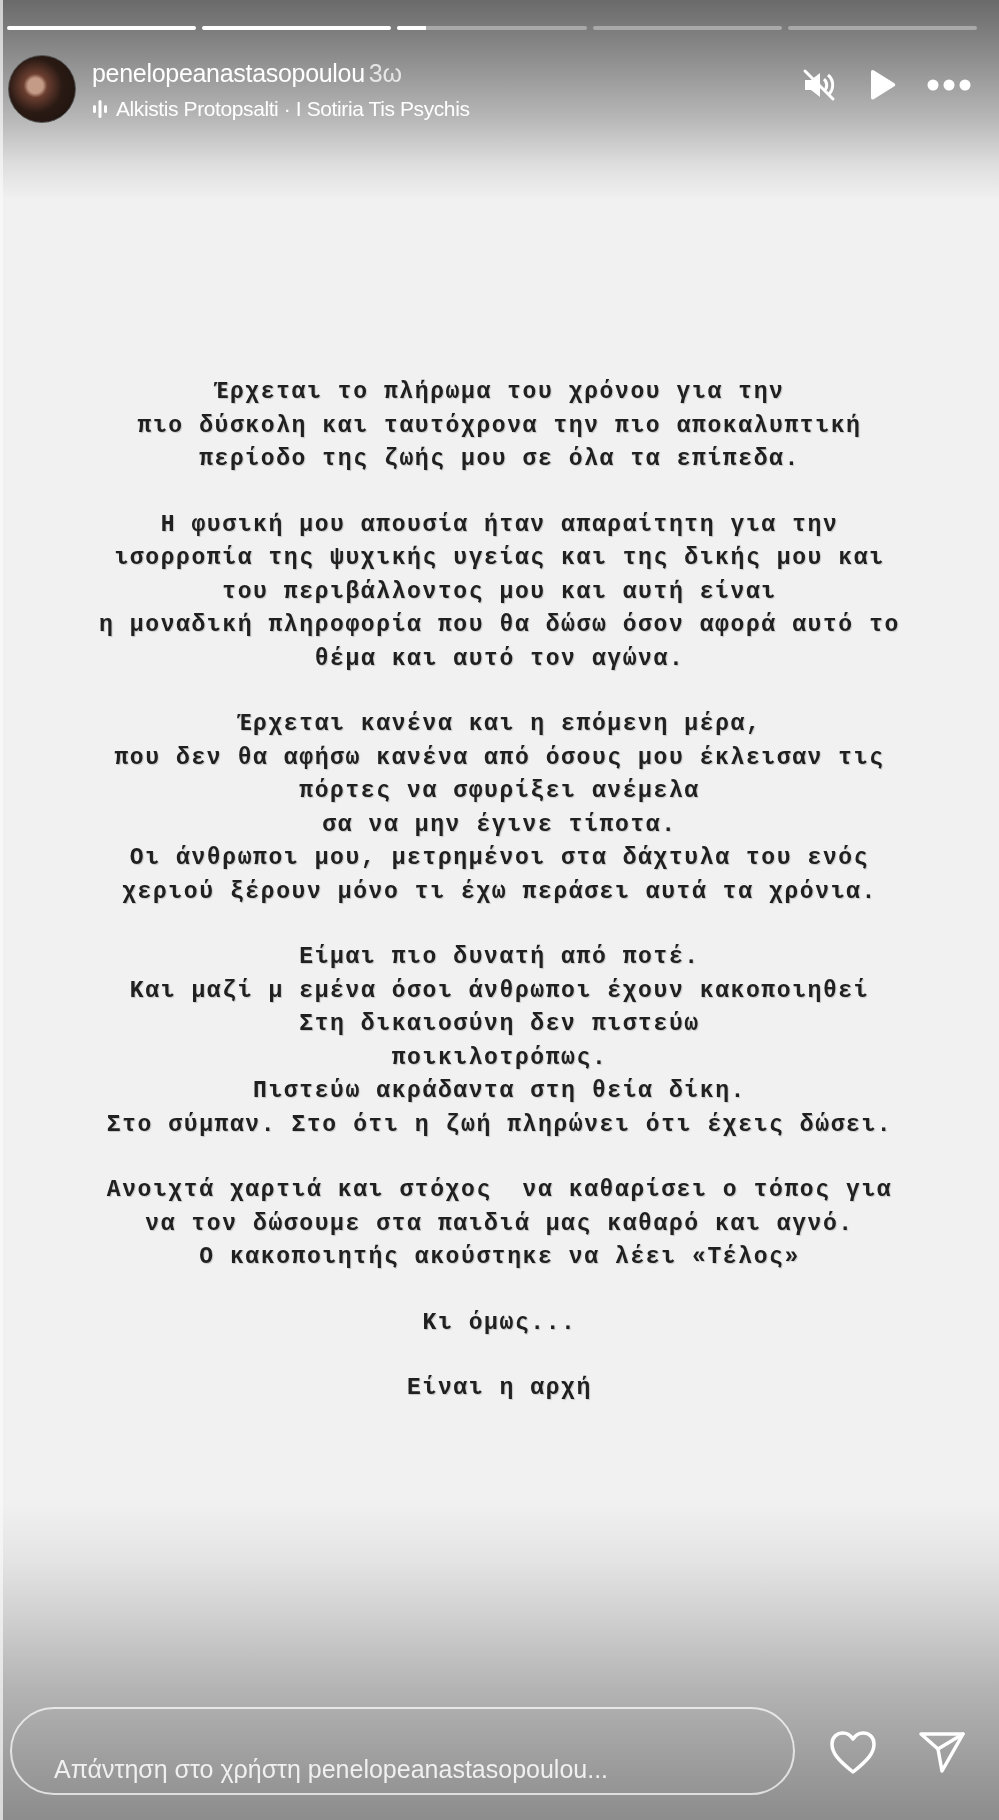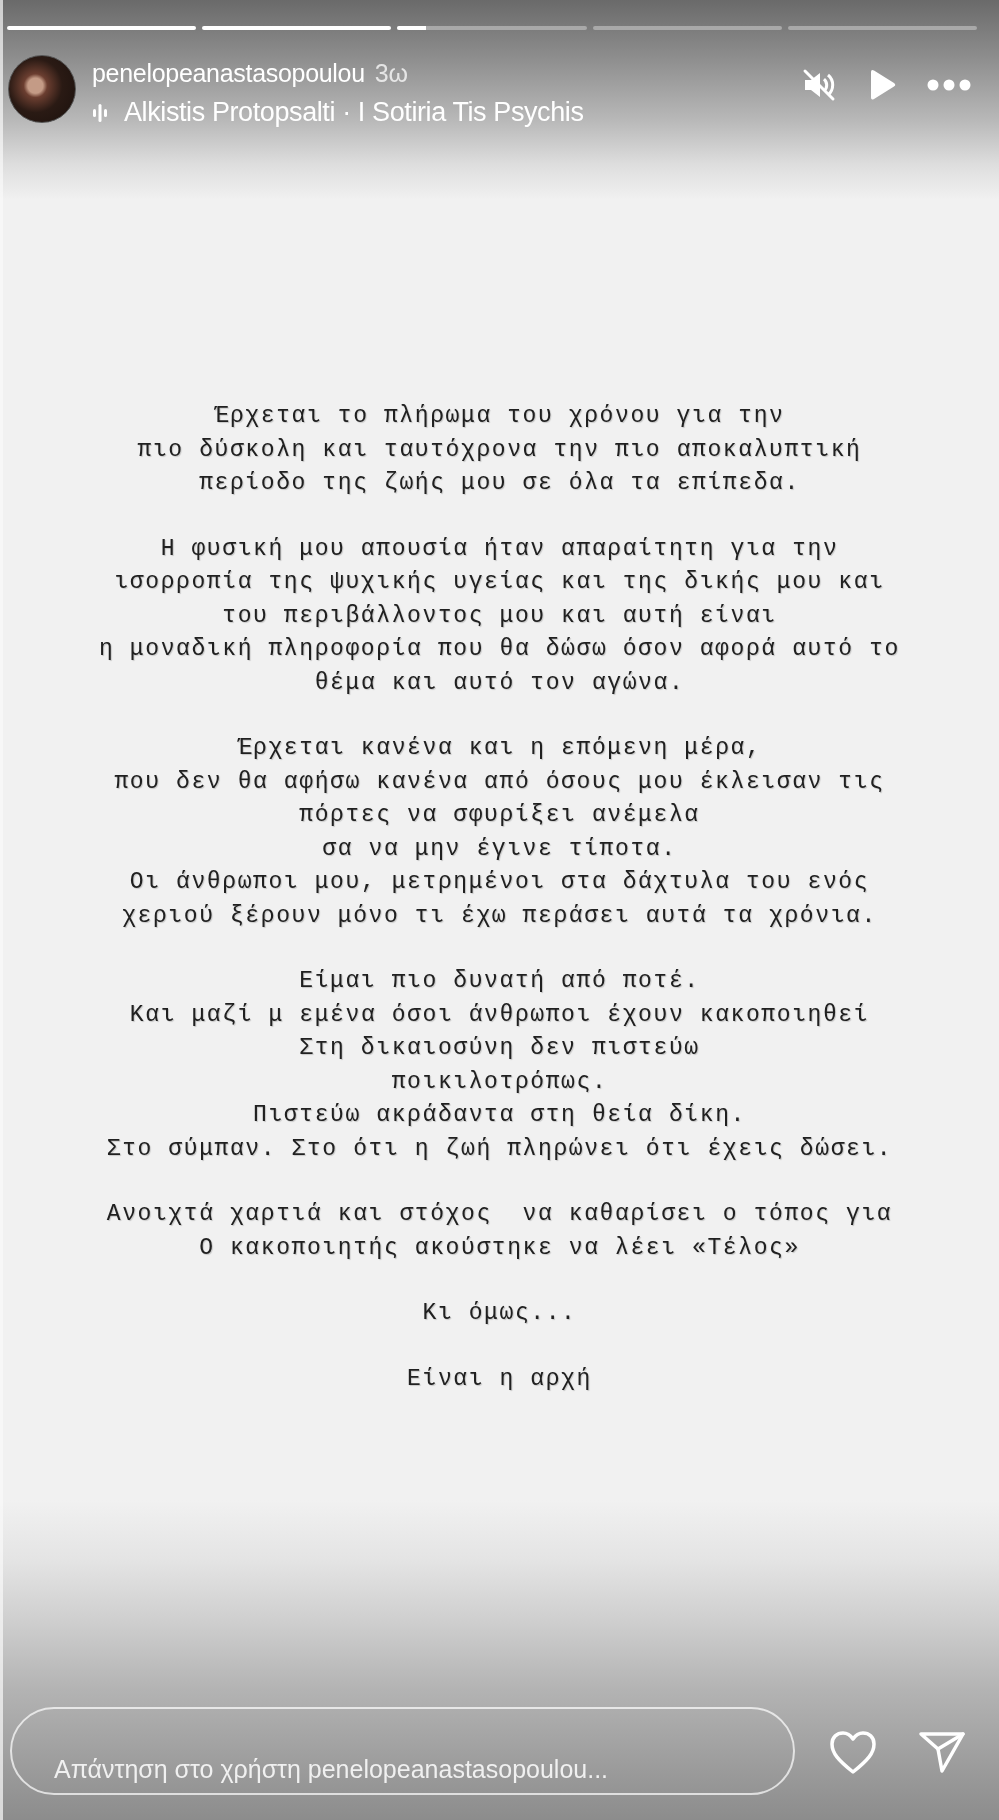--- a/index.html
+++ b/index.html
@@ -12,26 +12,26 @@
   }
   .left-edge { position:absolute; left:0; top:0; width:3px; height:1820px; background:#fafafa; opacity:.7; }
   .progress { position:absolute; left:7px; right:22px; top:26px; display:flex; gap:6px; }
   .seg { flex:1; height:4px; background:rgba(255,255,255,.35); border-radius:2px; overflow:hidden; }
   .seg .fill { height:100%; background:#fff; }
   .header { position:absolute; left:8px; top:55px; right:0; height:70px; }
   .avatar { position:absolute; left:0; top:0; width:66px; height:66px; border-radius:50%;
     background: radial-gradient(circle at 40% 45%, #c49b86 0 14%, #6b3e30 22%, #2a1a14 50%, #1a100c 100%);
     border:1px solid #555; }
   .username { position:absolute; left:84px; top:4px; color:#fff; font-size:25px; letter-spacing:-.3px; }
-  .time { color:rgba(255,255,255,.75); margin-left:10px; }
-  .music { position:absolute; left:84px; top:42px; color:#fff; font-size:27px; display:flex; align-items:center; gap:16px; letter-spacing:-.4px; }
+  .time { color:rgba(255,255,255,.75); margin-left:4px; }
+  .music { position:absolute; left:84px; top:42px; color:#fff; font-size:21px; display:flex; align-items:center; gap:8px; letter-spacing:-.4px; }
   .icons { position:absolute; right:28px; top:12px; display:flex; align-items:center; gap:30px; }
-  .story-text { position:absolute; left:0; right:0; top:400px; text-align:center;
+  .story-text { position:absolute; left:0; right:0; top:376px; text-align:center;
     font-family: "Liberation Mono", "DejaVu Sans Mono", monospace; font-size:23px; line-height:33.5px;
-    color:#202020; letter-spacing:1.6px; text-shadow: 1px 1px 1px rgba(0,0,0,.18); }
+    color:#202020; letter-spacing:1.6px; text-shadow: 1px 1px 1px rgba(0,0,0,.18); font-weight: bold; }
   .para { margin:0 0 32px 0; }
   .para div { white-space:pre; }
   .reply-bar { position:absolute; left:10px; top:1707px; width:785px; height:88px; border:2px solid rgba(255,255,255,.7);
     border-radius:46px; box-sizing:border-box; display:flex; align-items:center; padding-left:40px; }
   .reply-input { background:transparent; border:none; outline:none; font-family:"Liberation Sans", sans-serif;
     font-size:25px; color:#fff; width:700px;margin-top:36px; }
   .reply-input::placeholder { color:rgba(255,255,255,.85); }
   .bottom-icons { position:absolute; top:1730px; left:828px; display:flex; gap:40px; align-items:center; }
 </style>
 </head>
@@ -112,20 +112,21 @@
   <div class="para">
     <div>Είμαι πιο δυνατή από ποτέ.</div>
     <div>Και μαζί μ εμένα όσοι άνθρωποι έχουν κακοποιηθεί</div>
     <div>Στη δικαιοσύνη δεν πιστεύω</div>
     <div>ποικιλοτρόπως.</div>
     <div>Πιστεύω ακράδαντα στη θεία δίκη.</div>
     <div>Στο σύμπαν. Στο ότι η ζωή πληρώνει ότι έχεις δώσει.</div>
   </div>
   <div class="para">
     <div>Ανοιχτά χαρτιά και στόχος  να καθαρίσει ο τόπος για</div>
+    <div>να τον δώσουμε στα παιδιά μας καθαρό και αγνό.</div>
     <div>Ο κακοποιητής ακούστηκε να λέει «Τέλος»</div>
   </div>
   <div class="para">
     <div>Κι όμως...</div>
   </div>
   <div class="para">
     <div>Είναι η αρχή</div>
   </div>
 </div>
 

